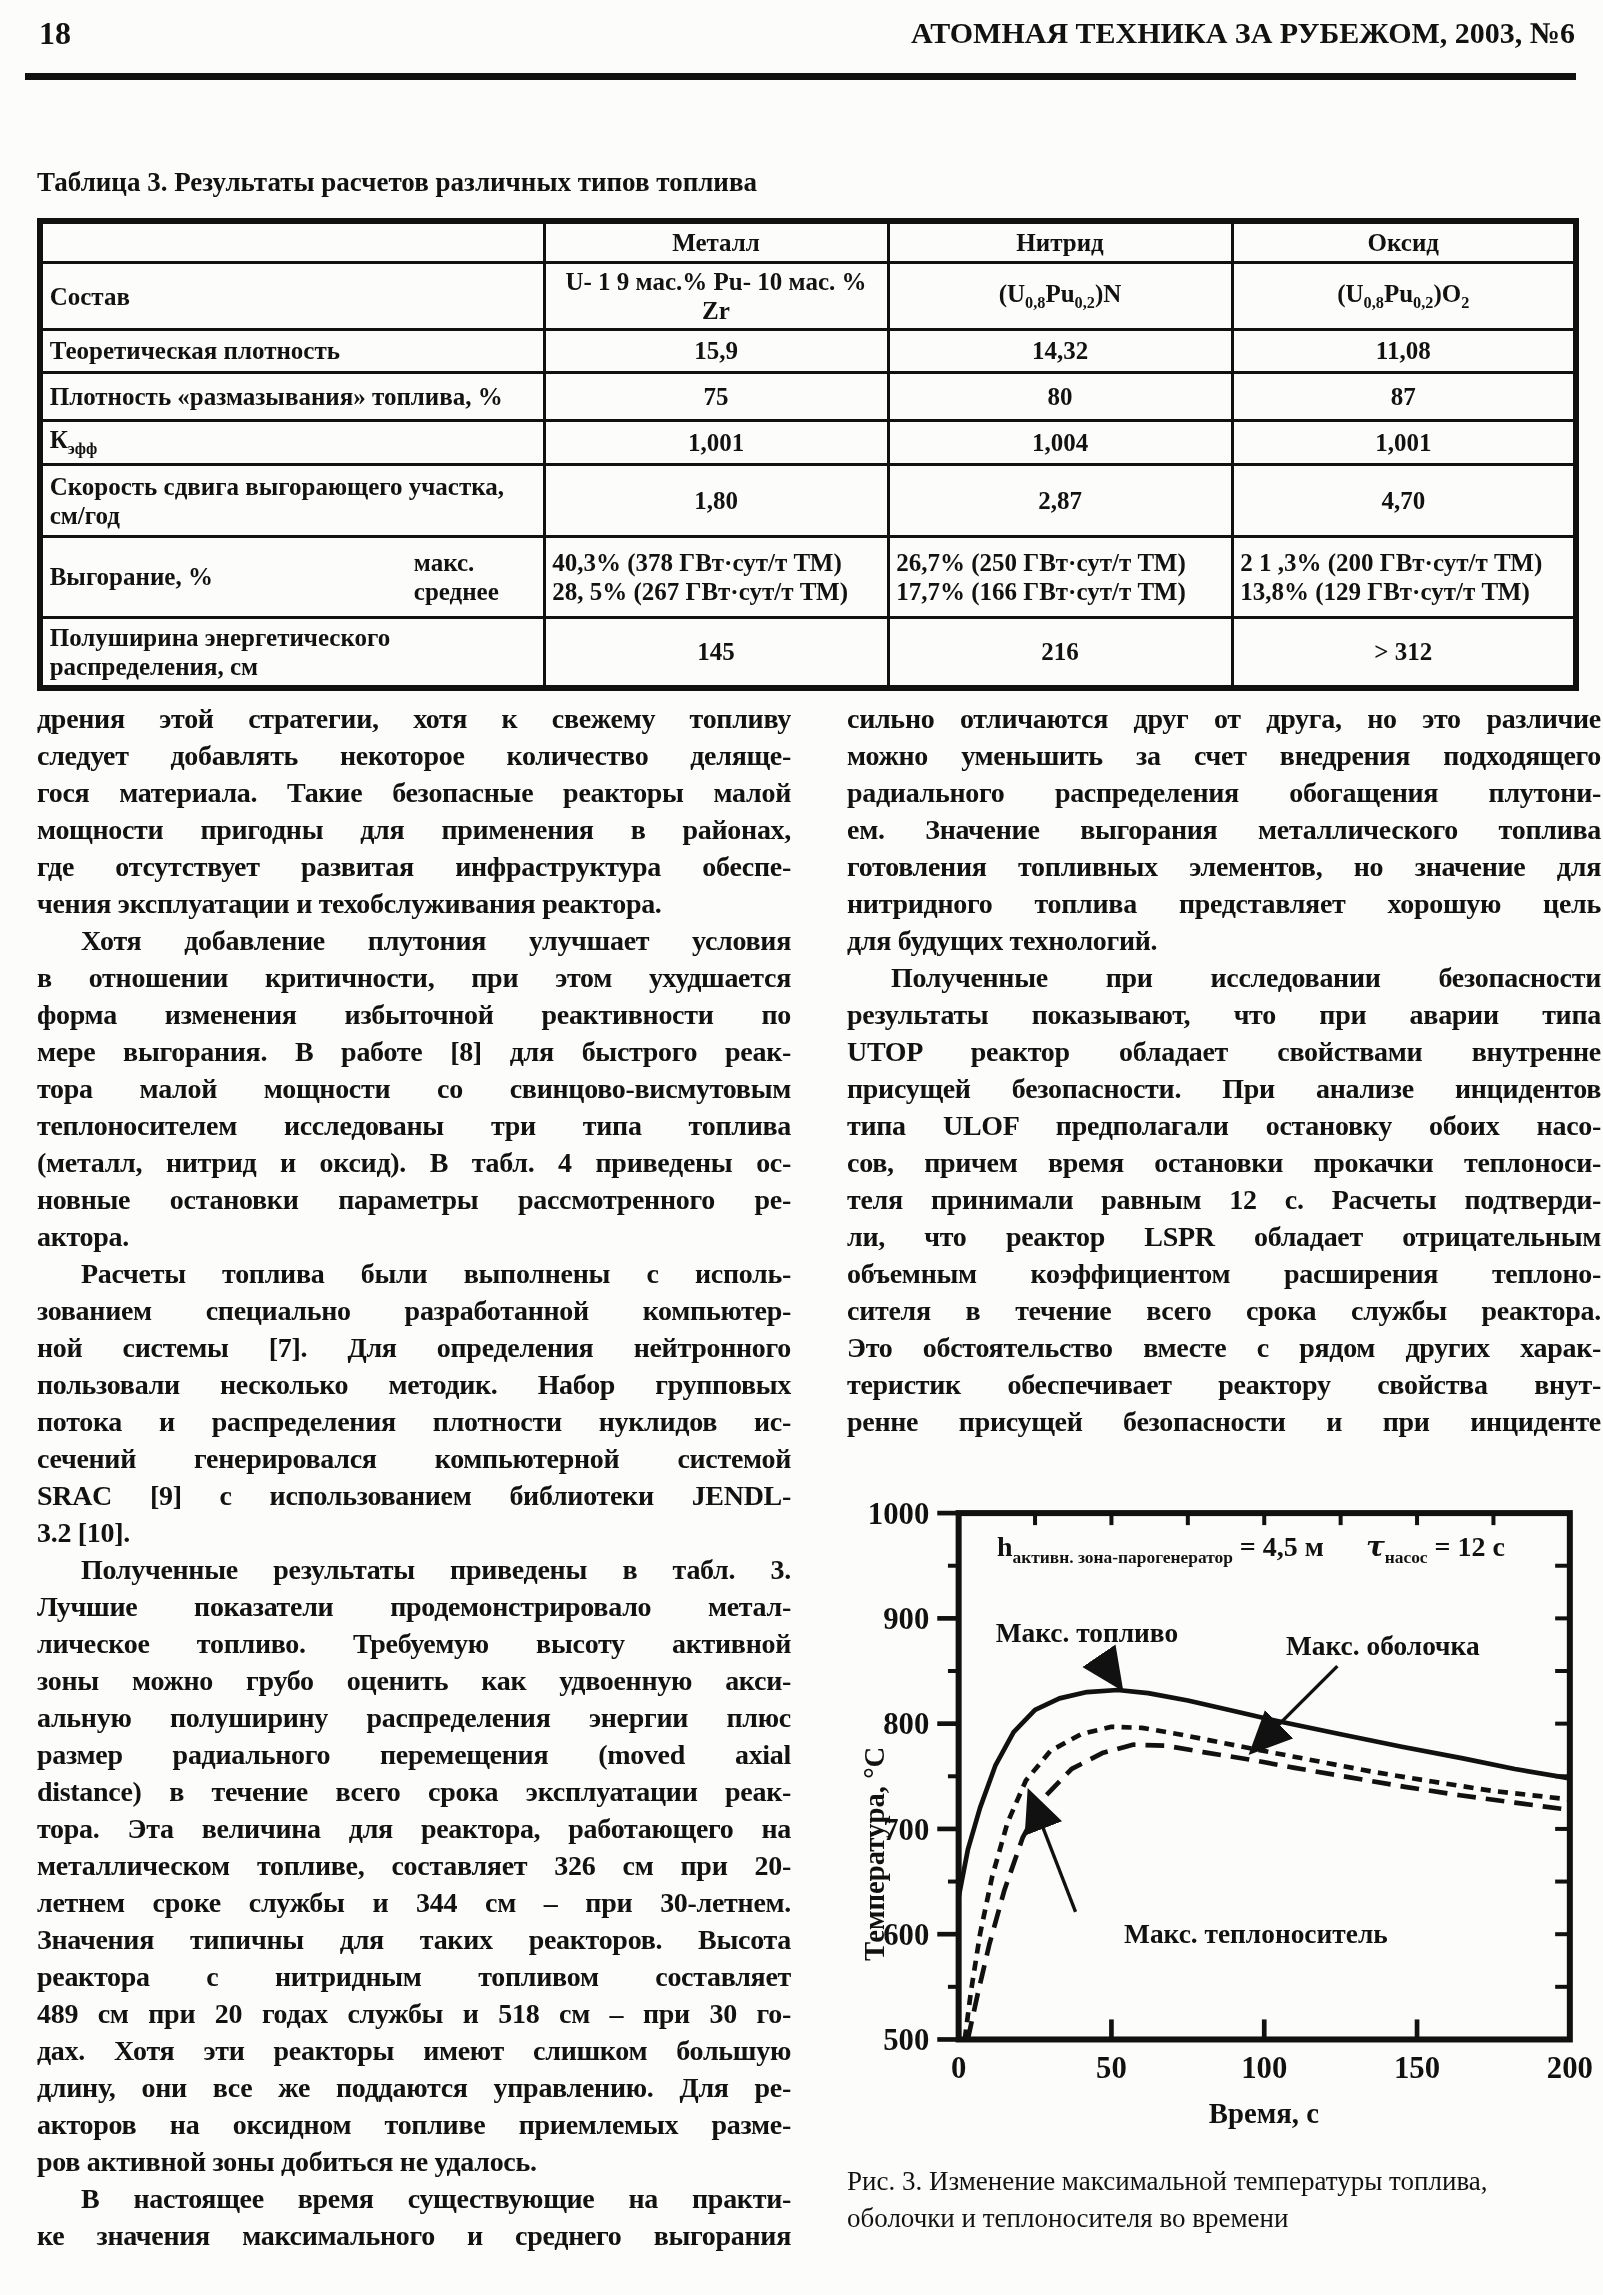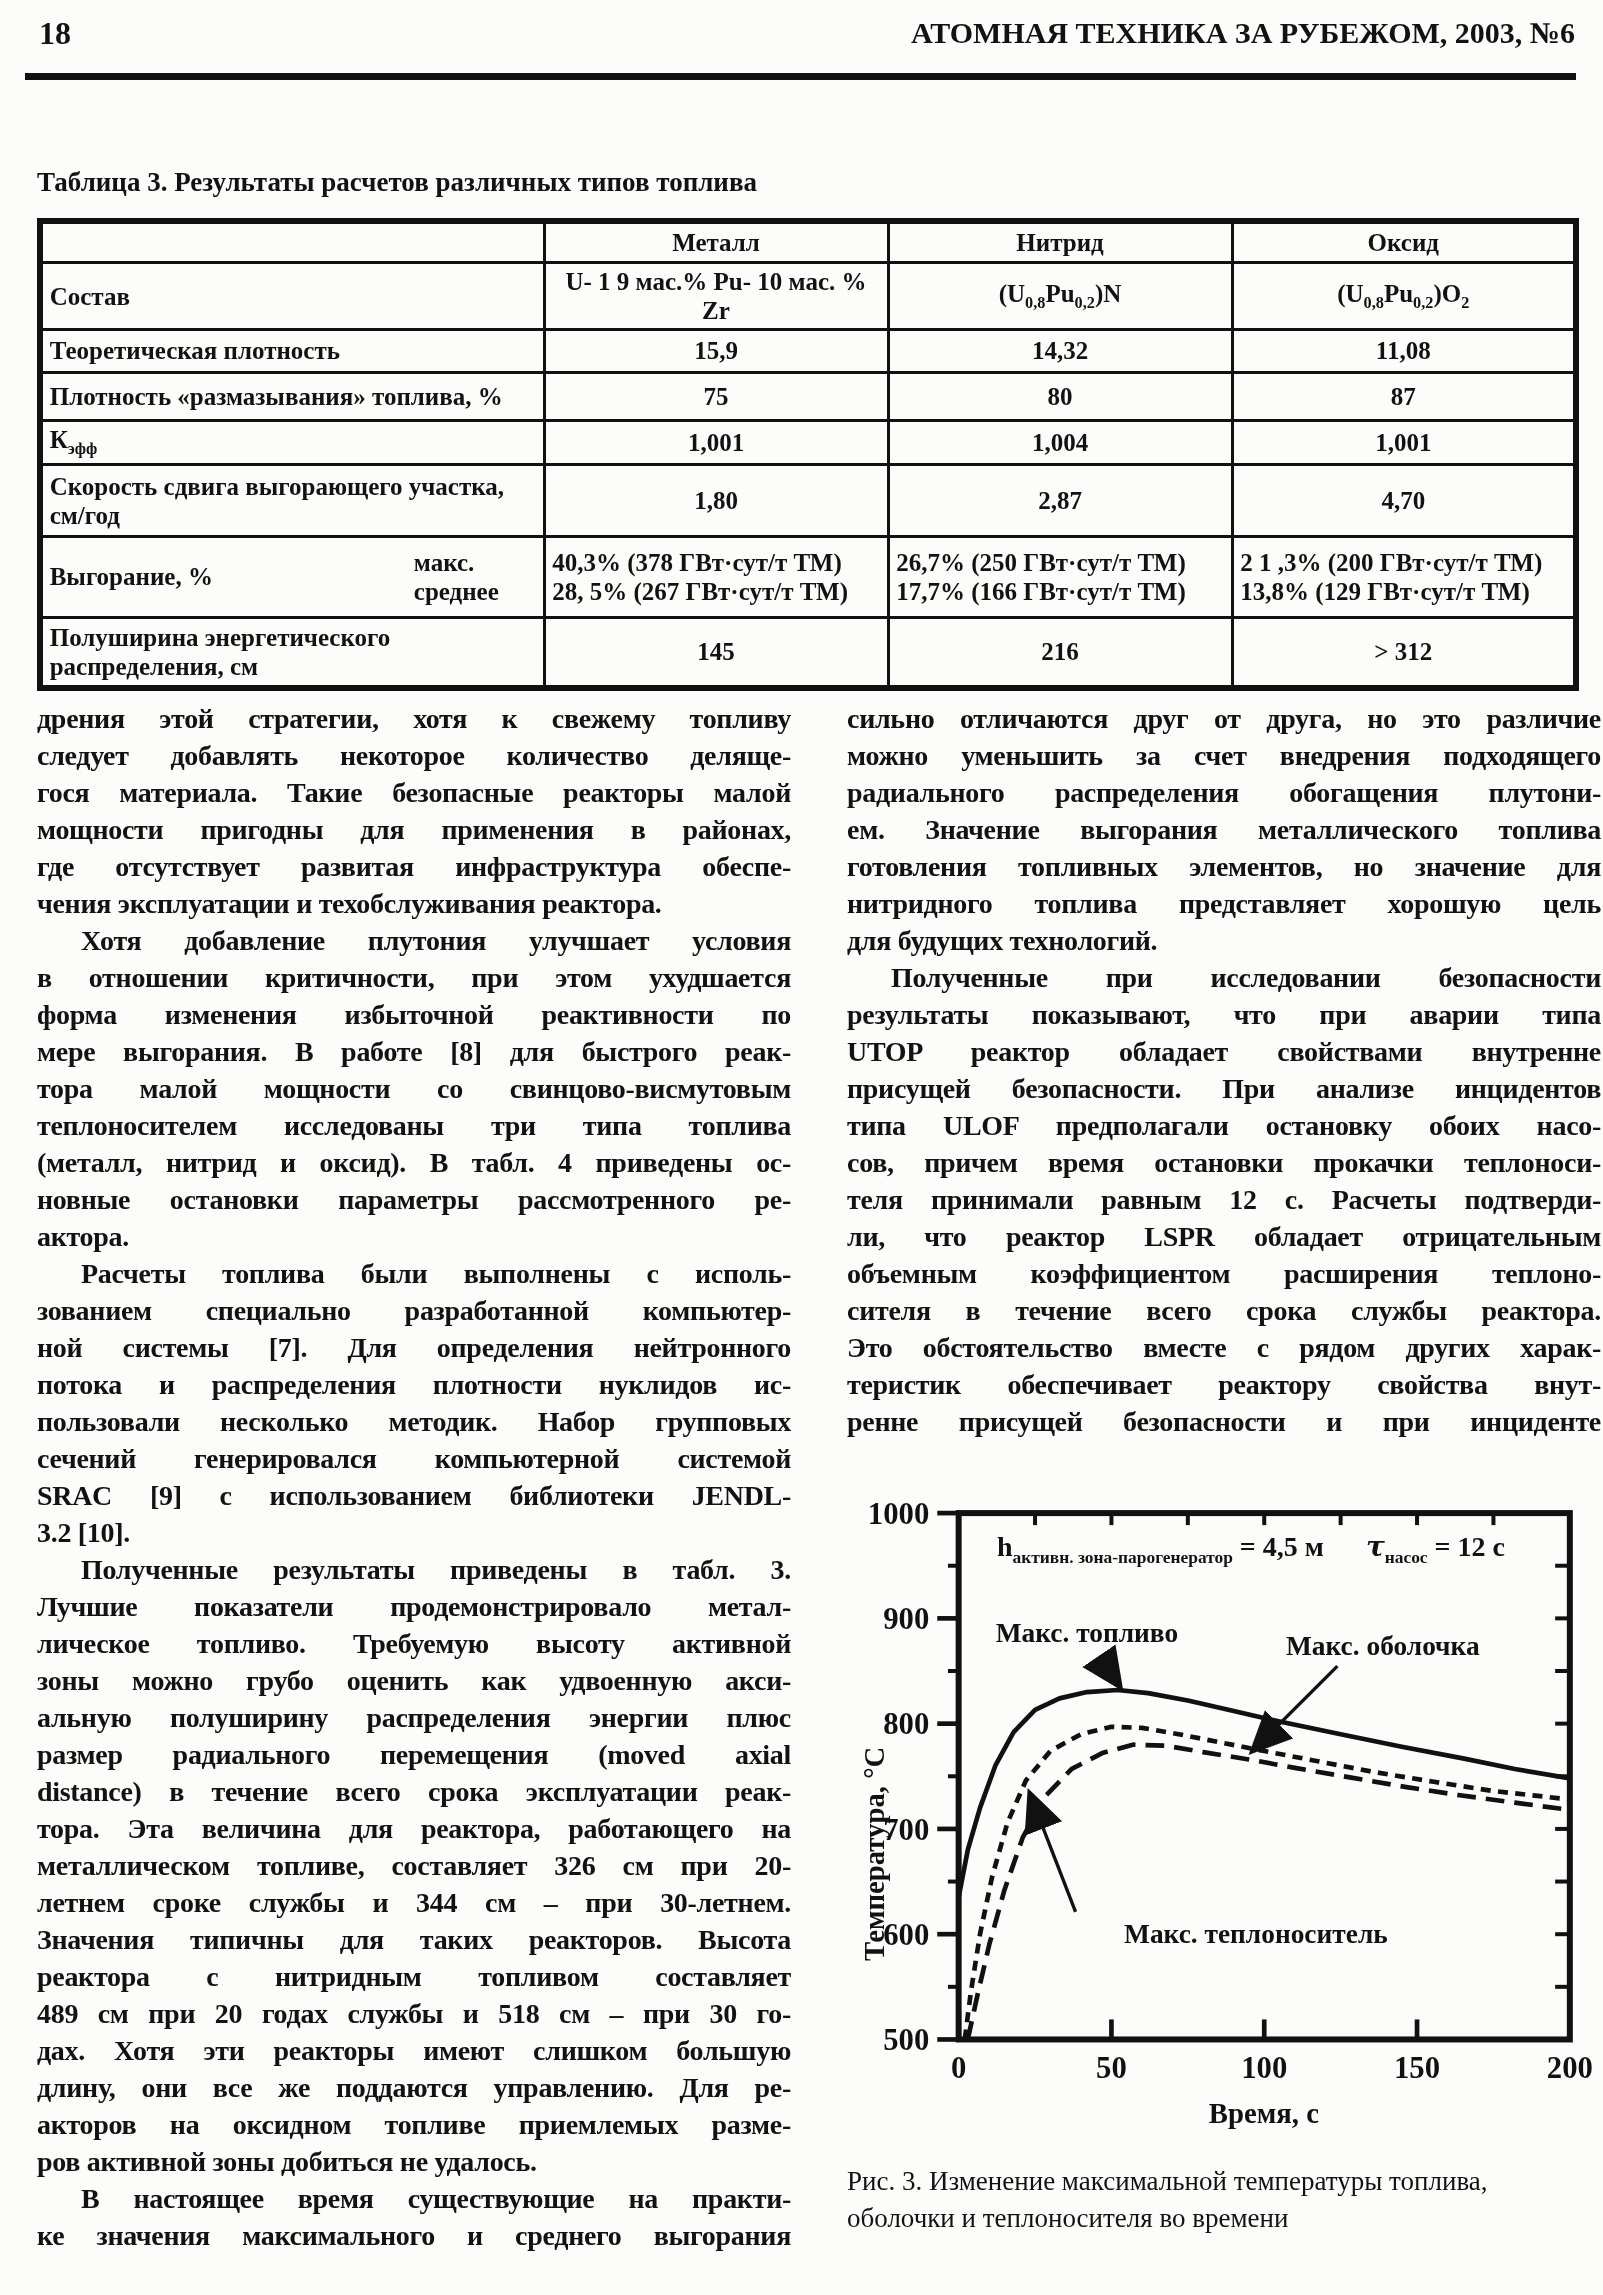--- a/index.html
+++ b/index.html
@@ -157,22 +157,22 @@
       <div class="bl">форма изменения избыточной реактивности по</div>
       <div class="bl">мере выгорания. В работе [8] для быстрого реак-</div>
       <div class="bl">тора малой мощности со свинцово-висмутовым</div>
       <div class="bl">теплоносителем исследованы три типа топлива</div>
       <div class="bl">(металл, нитрид и оксид). В табл. 4 приведены ос-</div>
       <div class="bl">новные остановки параметры рассмотренного ре-</div>
       <div class="bl pend">актора.</div>
       <div class="bl ind">Расчеты топлива были выполнены с исполь-</div>
       <div class="bl">зованием специально разработанной компьютер-</div>
       <div class="bl">ной системы [7]. Для определения нейтронного</div>
+      <div class="bl">пользовали несколько методик. Набор групповых</div>
       <div class="bl">потока и распределения плотности нуклидов ис-</div>
-      <div class="bl">пользовали несколько методик. Набор групповых</div>
       <div class="bl">сечений генерировался компьютерной системой</div>
       <div class="bl">SRAC [9] с использованием библиотеки JENDL-</div>
       <div class="bl pend">3.2 [10].</div>
       <div class="bl ind">Полученные результаты приведены в табл. 3.</div>
       <div class="bl">Лучшие показатели продемонстрировало метал-</div>
       <div class="bl">лическое топливо. Требуемую высоту активной</div>
       <div class="bl">зоны можно грубо оценить как удвоенную акси-</div>
       <div class="bl">альную полуширину распределения энергии плюс</div>
       <div class="bl">размер радиального перемещения (moved axial</div>
       <div class="bl">distance) в течение всего срока эксплуатации реак-</div>

